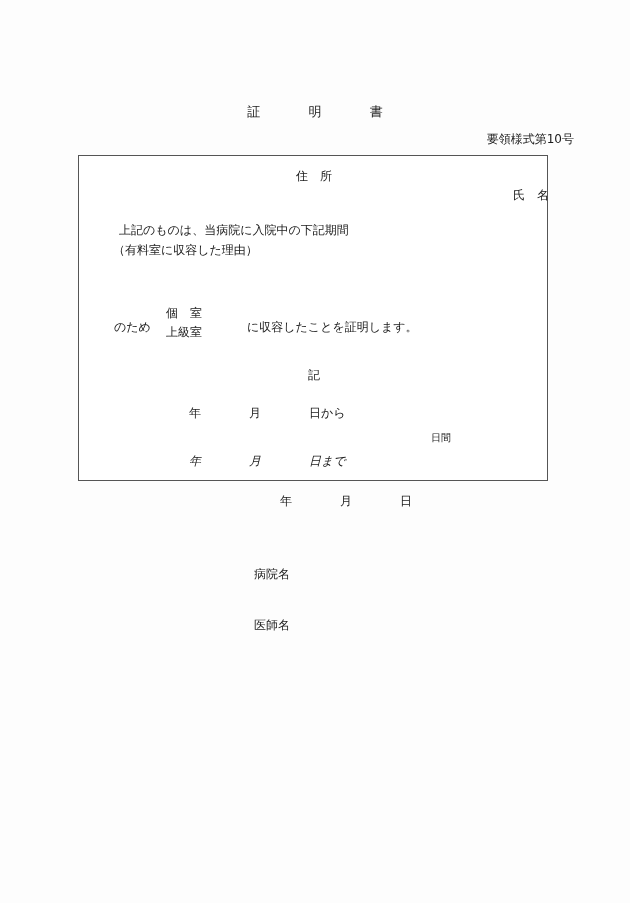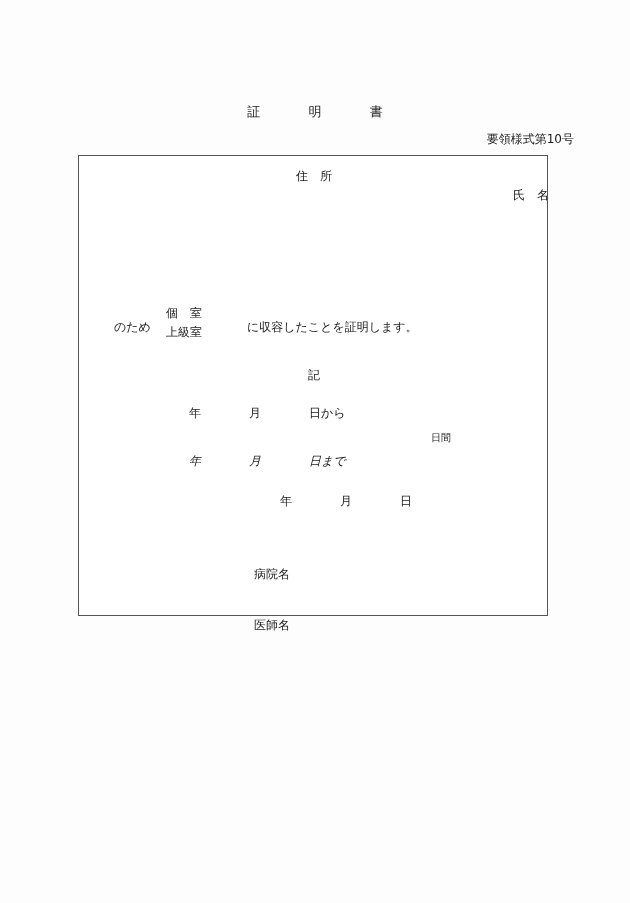--- a/index.html
+++ b/index.html
@@ -42,21 +42,21 @@
     right: 56px;
     top: 131px;
     font-size: 12px;
   }
   
   .box {
     position: absolute;
     left: 78px;
     top: 155px;
     width: 470px;
-    height: 461px;
+    height: 326px;
     border: 1px solid #555;
     background: #fff;
     box-sizing: border-box;
   }
   .row-addr {
     position: absolute;
     left: 0;
     top: 12px;
     width: 470px;
     text-align: center;
@@ -167,20 +167,24 @@
     <span class="ch">書</span>
   </div>
 
   <div class="form-number">要領様式第10号</div>
 
   <div class="box">
 
     <div class="row-addr">住　所</div>
     <div class="row-name">氏　名</div>
 
+    <div class="para1">
+      <span>上記のものは、当病院に入院中の下記期間</span>
+      <span class="l2">（有料室に収容した理由）</span>
+    </div>
 
     <div class="reason-block">
       <span class="lead">のため</span>
       <span class="roomtype">
         <span class="a">個　室</span>
         <span class="a">上級室</span>
       </span>
       <span class="tail">に収容したことを証明します。</span>
     </div>
 

